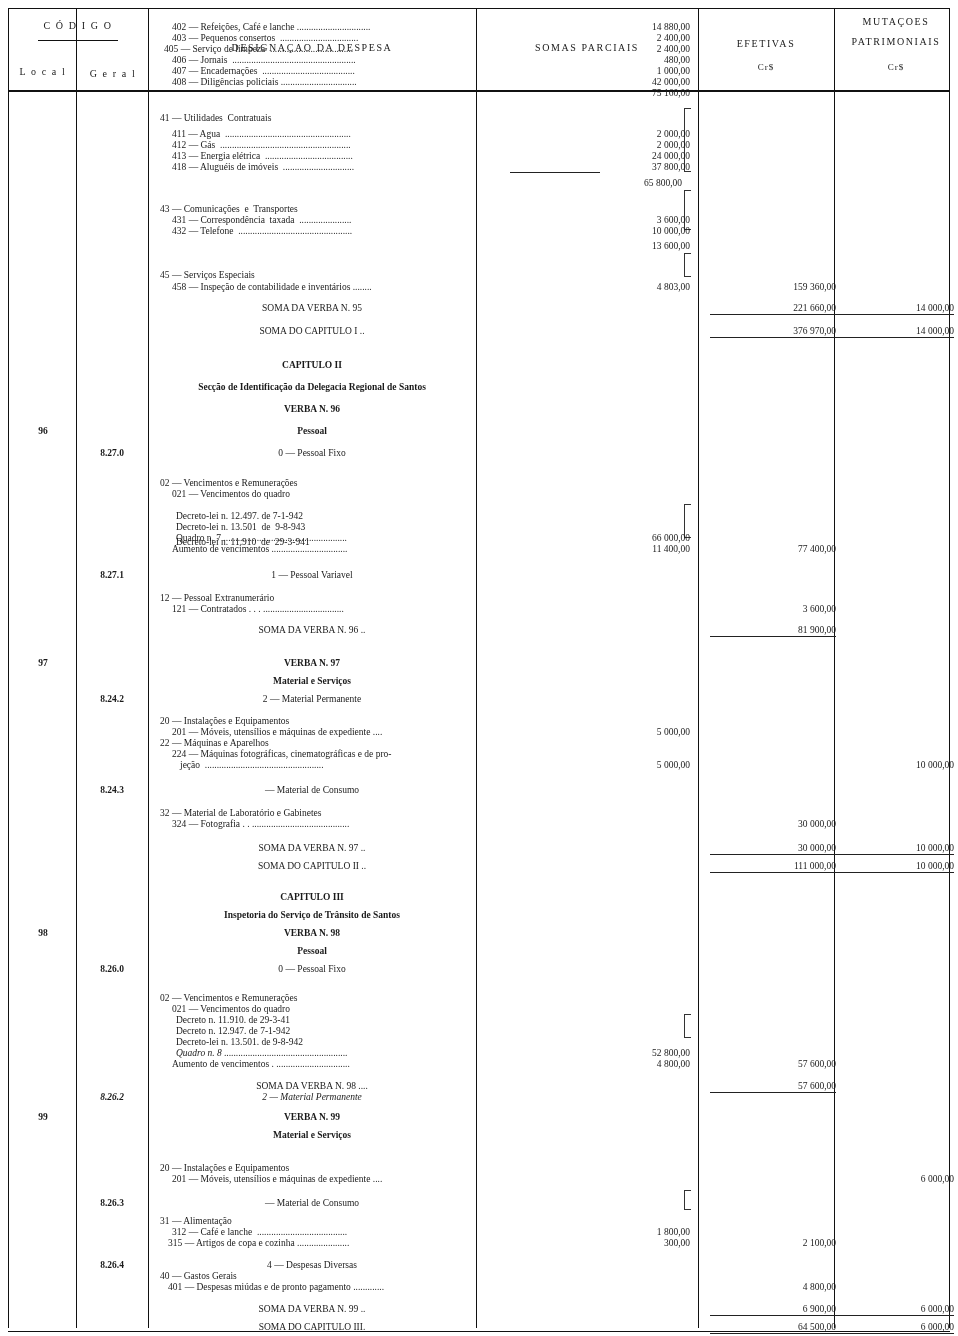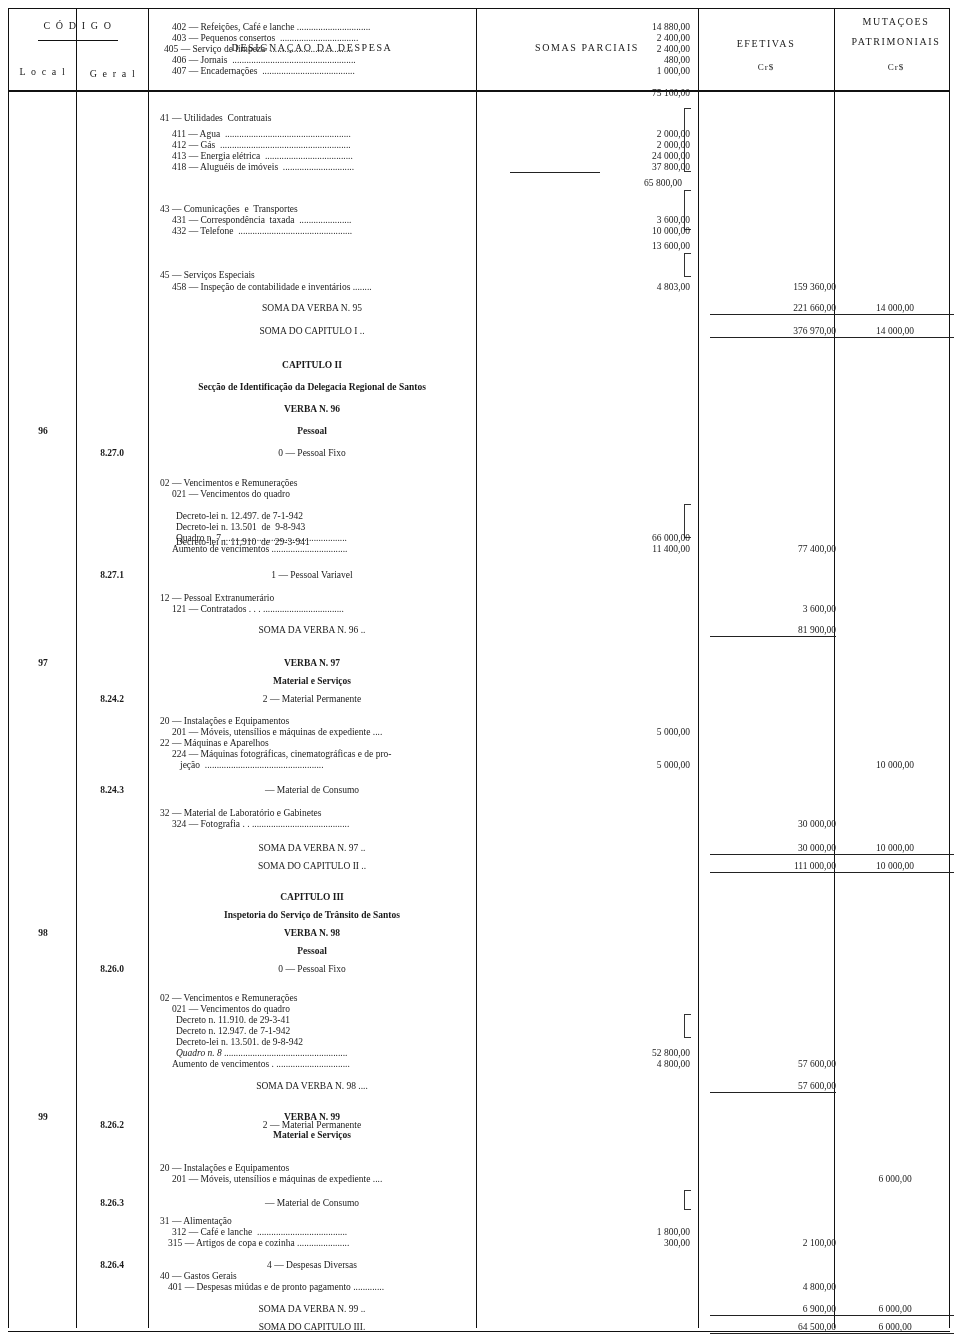--- a/index.html
+++ b/index.html
@@ -29,21 +29,21 @@
 
   
   .body{position:absolute;left:8px;right:8px;top:92px;bottom:8px;}
   .row{position:absolute;left:0;right:0;height:11px;font-size:9.5px;}
   .c-local{position:absolute;left:2px;width:66px;text-align:center;}
   .c-geral{position:absolute;left:70px;width:68px;text-align:center;}
   .c-desig{position:absolute;left:148px;width:318px;white-space:pre;}
   .c-desig.center{text-align:center;white-space:normal;left:140px;width:328px;}
   .c-parc{position:absolute;left:470px;width:212px;text-align:right;}
   .c-efet{position:absolute;left:702px;width:126px;text-align:right;}
-  .c-mut{position:absolute;left:828px;width:118px;text-align:center;}
+  .c-mut{position:absolute;left:828px;width:118px;text-align:right;}
 
   .b{font-weight:bold;}
   .ul-num{border-bottom:1px solid #222;padding-bottom:1px;}
   .uline{position:absolute;height:1px;background:#222;}
   .bracket{position:absolute;border-left:1px solid #333;border-top:1px solid #333;border-bottom:1px solid #333;width:6px;}
   .bottom-line{position:absolute;left:8px;right:8px;bottom:4px;height:1px;background:#111;}
 </style>
 </head>
 <body>
 
@@ -95,20 +95,24 @@
         <div class="c-parc">2 400,00</div>
       </div>
       <div class="row" style="top: -37px;">
         <div class="c-desig" style="padding-left: 16px;">406 — Jornais  ....................................................</div>
         <div class="c-parc">480,00</div>
       </div>
       <div class="row" style="top: -26px;">
         <div class="c-desig" style="padding-left: 16px;">407 — Encadernações  .......................................</div>
         <div class="c-parc">1 000,00</div>
       </div>
+      <div class="row" style="top: -15px;">
+        <div class="c-desig" style="padding-left: 16px;">408 — Diligências policiais ................................</div>
+        <div class="c-parc">42 000,00</div>
+      </div>
       <div class="row" style="top: -4px;">
         <div class="c-efet" style="left: 470px; width: 212px;">75 160,00</div>
       </div>
       <div class="row" style="top: 21px;">
         <div class="c-desig" style="padding-left: 4px;">41 — Utilidades  Contratuais</div>
       </div>
       <div class="row" style="top: 37px;">
         <div class="c-desig" style="padding-left: 16px;">411 — Agua  .....................................................</div>
         <div class="c-parc">2 000,00</div>
       </div>
@@ -310,21 +314,21 @@
         <div class="c-desig center">SOMA DA VERBA N. 98 ....</div>
         <div class="c-efet ul-num">57 600,00</div>
       </div>
       <div class="row" style="top: 1020px;">
         <div class="c-local b">99</div>
         <div class="c-desig center b">VERBA N. 99</div>
       </div>
       <div class="row" style="top: 1038px;">
         <div class="c-desig center b">Material e Serviços</div>
       </div>
-      <div class="row" style="top: 1028px;">
+      <div class="row" style="top: 1000px; font-style: italic;">
         <div class="c-geral b">8.26.2</div>
         <div class="c-desig center">2 — Material Permanente</div>
       </div>
       <div class="row" style="top: 1071px;">
         <div class="c-desig" style="padding-left: 4px;">20 — Instalações e Equipamentos</div>
       </div>
       <div class="row" style="top: 1082px;">
         <div class="c-desig" style="padding-left: 16px;">201 — Móveis, utensílios e máquinas de expediente ....</div>
         <div class="c-mut">6 000,00</div>
       </div>

